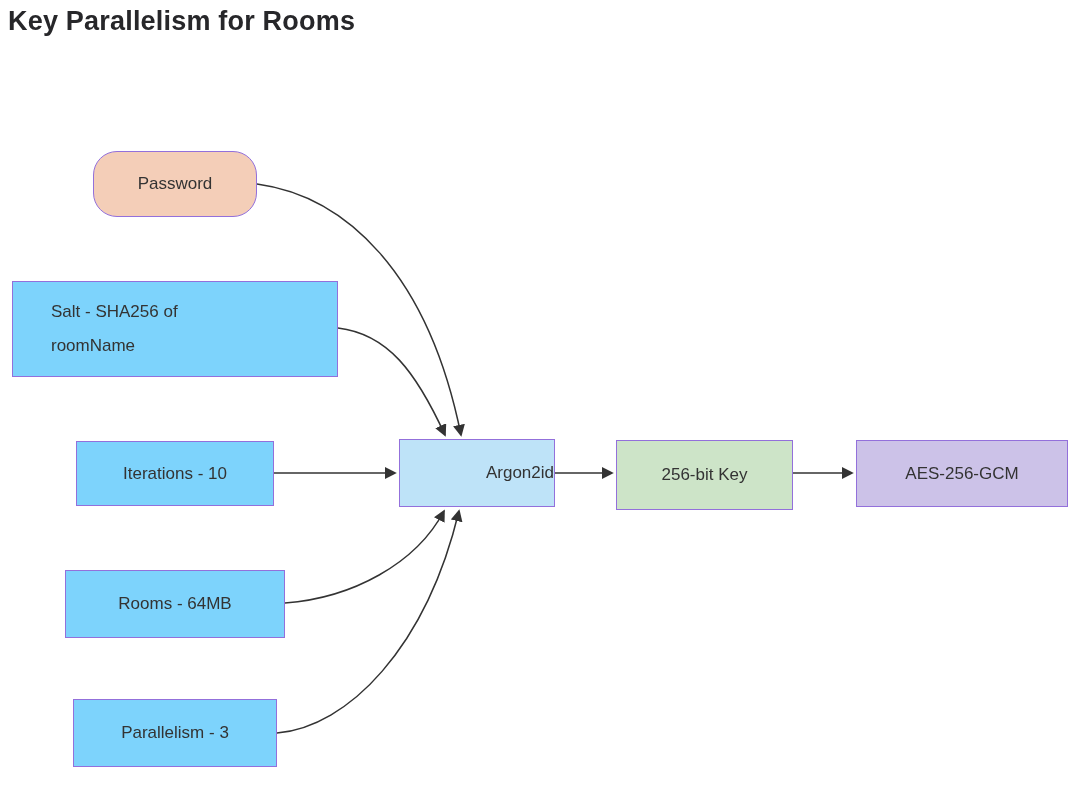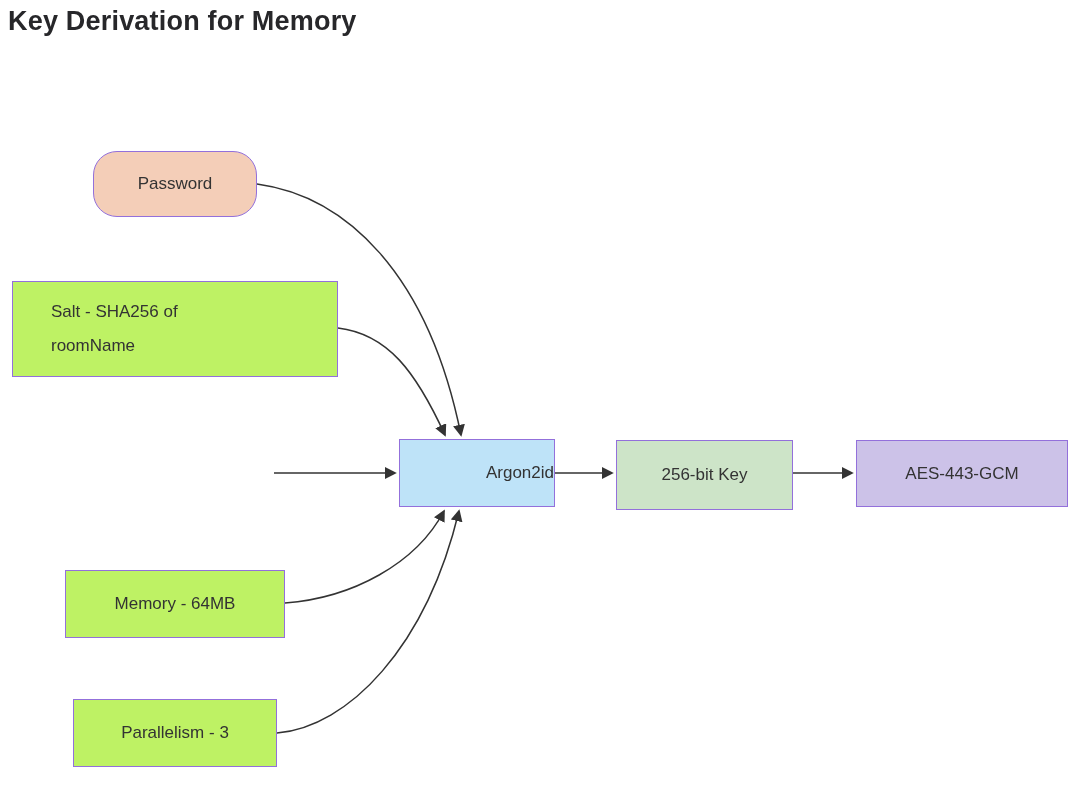--- a/index.html
+++ b/index.html
@@ -40,41 +40,41 @@
   }
   .node {
     position: absolute;
     box-sizing: border-box;
     border: 1.5px solid #9370db;
     display: flex;
     align-items: center;
     justify-content: center;
     font-size: 17px;
     color: #333333;
-    background: #bef264;
+    background: #7dd3fc;
   }
   .node span {
     white-space: pre-line;
     line-height: 34px;
   }
   #n-password    { left: 93px;  top: 151px; width: 164px; height: 66px; background: #f4ceb8; border-radius: 24px; }
   #n-salt        { left: 12px;  top: 281px; width: 326px; height: 96px; justify-content: flex-start; padding-left: 38px; }
   #n-iterations  { left: 76px;  top: 441px; width: 198px; height: 65px; }
   #n-argon2id    { left: 399px; top: 439px; width: 156px; height: 68px; background: #bee3f8; justify-content: flex-end; }
   #n-key256      { left: 616px; top: 440px; width: 177px; height: 70px; background: #cde4c8; }
   #n-aes         { left: 856px; top: 440px; width: 212px; height: 67px; background: #ccc2e8; }
   #n-memory      { left: 65px;  top: 570px; width: 220px; height: 68px; }
   #n-parallelism { left: 73px;  top: 699px; width: 204px; height: 68px; }
 </style>
 </head>
 <body>
 
 <div class="canvas">
 
-  <h1 class="diagram-title">Key Derivation for Memory</h1>
+  <h1 class="diagram-title">Key Parallelism for Rooms</h1>
 
   <svg class="edge-layer" viewBox="0 0 1080 792" aria-hidden="true">
     <defs>
       <marker id="arrowhead" viewBox="0 0 10 10" refX="8.5" refY="5" markerWidth="8" markerHeight="8" orient="auto-start-reverse">
         <path d="M0,0 L10,5 L0,10 z" fill="#333333"></path>
       </marker>
     </defs>
     <path class="edge" d="M257,184 C345,196 428,272 461,435" marker-end="url(#arrowhead)"></path>
     <path class="edge" d="M338,328 C388,334 416,372 445,435" marker-end="url(#arrowhead)"></path>
     <path class="edge" d="M274,473 L395,473" marker-end="url(#arrowhead)"></path>
@@ -86,34 +86,37 @@
 
   <div class="node" id="n-password">
     <span>Password</span>
   </div>
 
   <div class="node" id="n-salt">
     <span>Salt - SHA256 of
 roomName</span>
   </div>
 
+  <div class="node" id="n-iterations">
+    <span>Iterations - 10</span>
+  </div>
 
   <div class="node" id="n-argon2id">
     <span>Argon2id</span>
   </div>
 
   <div class="node" id="n-key256">
     <span>256-bit Key</span>
   </div>
 
   <div class="node" id="n-aes">
-    <span>AES-443-GCM</span>
+    <span>AES-256-GCM</span>
   </div>
 
   <div class="node" id="n-memory">
-    <span>Memory - 64MB</span>
+    <span>Rooms - 64MB</span>
   </div>
 
   <div class="node" id="n-parallelism">
     <span>Parallelism - 3</span>
   </div>
 
 </div>
 
 </body></html>

